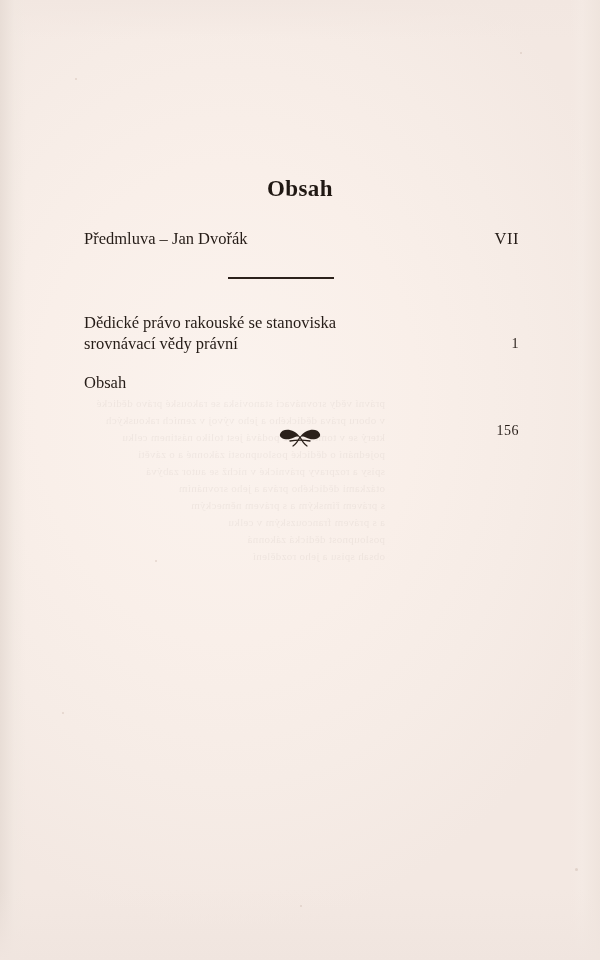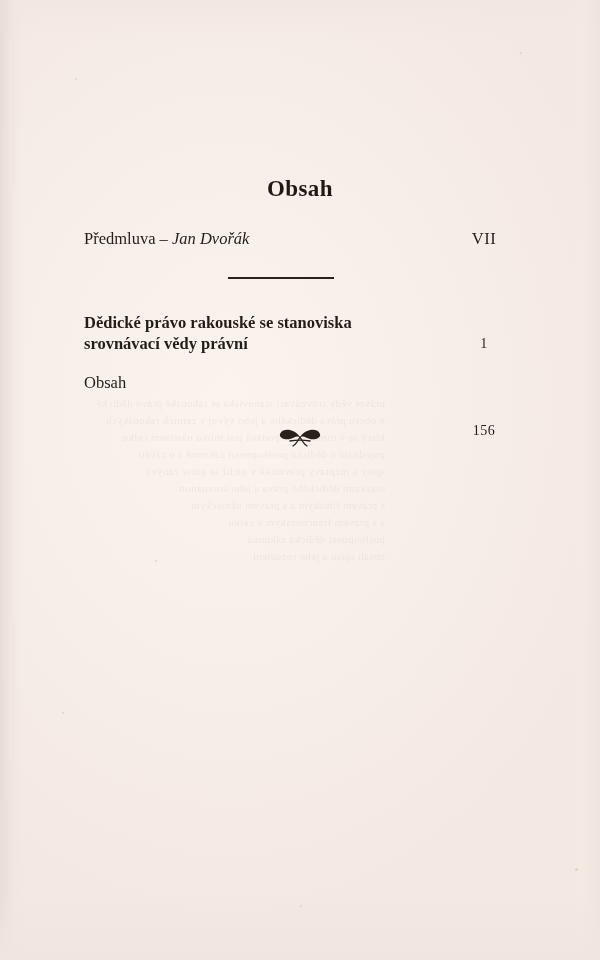--- a/index.html
+++ b/index.html
@@ -99,31 +99,30 @@
     position: absolute;
     left: 0;
     top: 0;
     width: 300px;
   }
   .entry .page-num {
     position: absolute;
     left: 365px;
     top: 0;
     width: 70px;
-    text-align: center;
+    text-align: right;
     letter-spacing: 0.5px;
   }
 
   .entry-preface {
     left: 84px;
     top: 228px;
     width: 440px;
   }
   .entry-preface .author {
-    font-style: italic;
   }
 
   .rule {
     position: absolute;
     left: 228px;
     top: 277px;
     width: 106px;
     height: 2px;
     background: #2b211b;
   }
@@ -197,21 +196,21 @@
     <div class="title">Obsah</div>
 
     <div class="entry entry-preface">
       <div class="label"><span>Předmluva – </span><span class="author">Jan Dvořák</span></div>
       <div class="page-num">VII</div>
     </div>
 
     <div class="rule"></div>
 
     <div class="entry entry-main">
-      <div class="label" style="white-space: pre-line; font-weight: bold;">Dědické právo rakouské se stanoviska
+      <div class="label" style="white-space: pre-line;">Dědické právo rakouské se stanoviska
 srovnávací vědy právní</div>
       <div class="page-num">1</div>
     </div>
 
     <div class="entry entry-toc">
       <div class="label">Obsah</div>
       <div class="page-num">156</div>
     </div>
 
     <div class="ornament">

